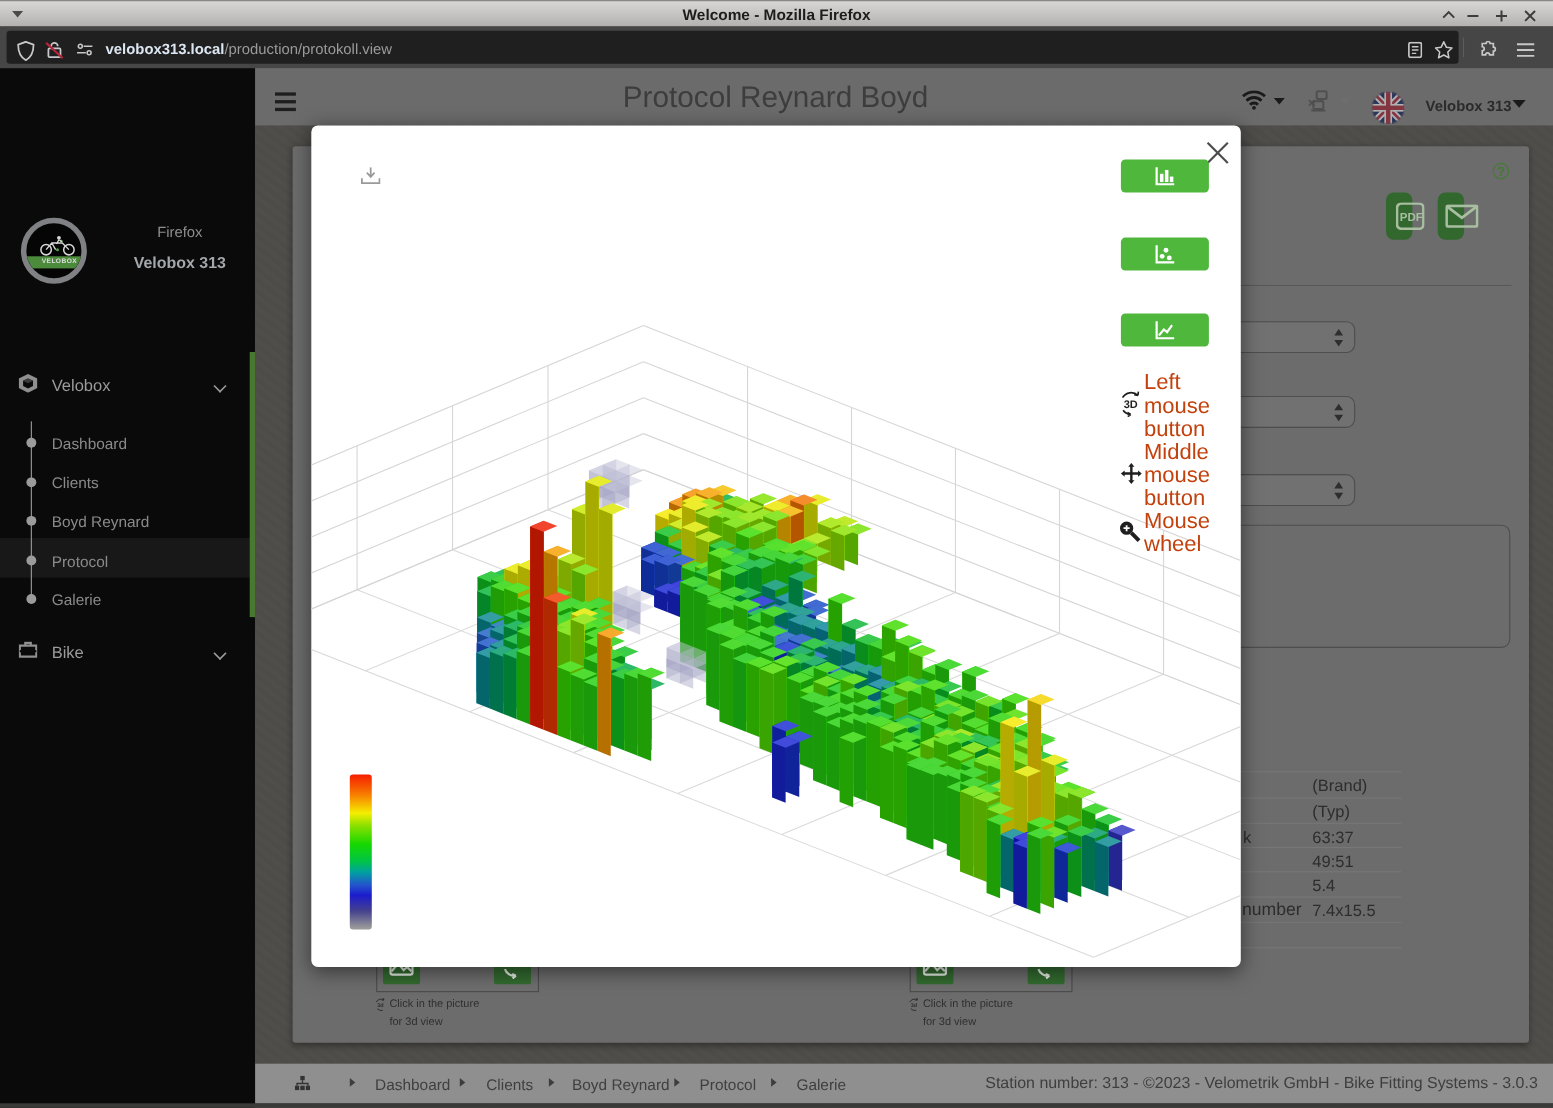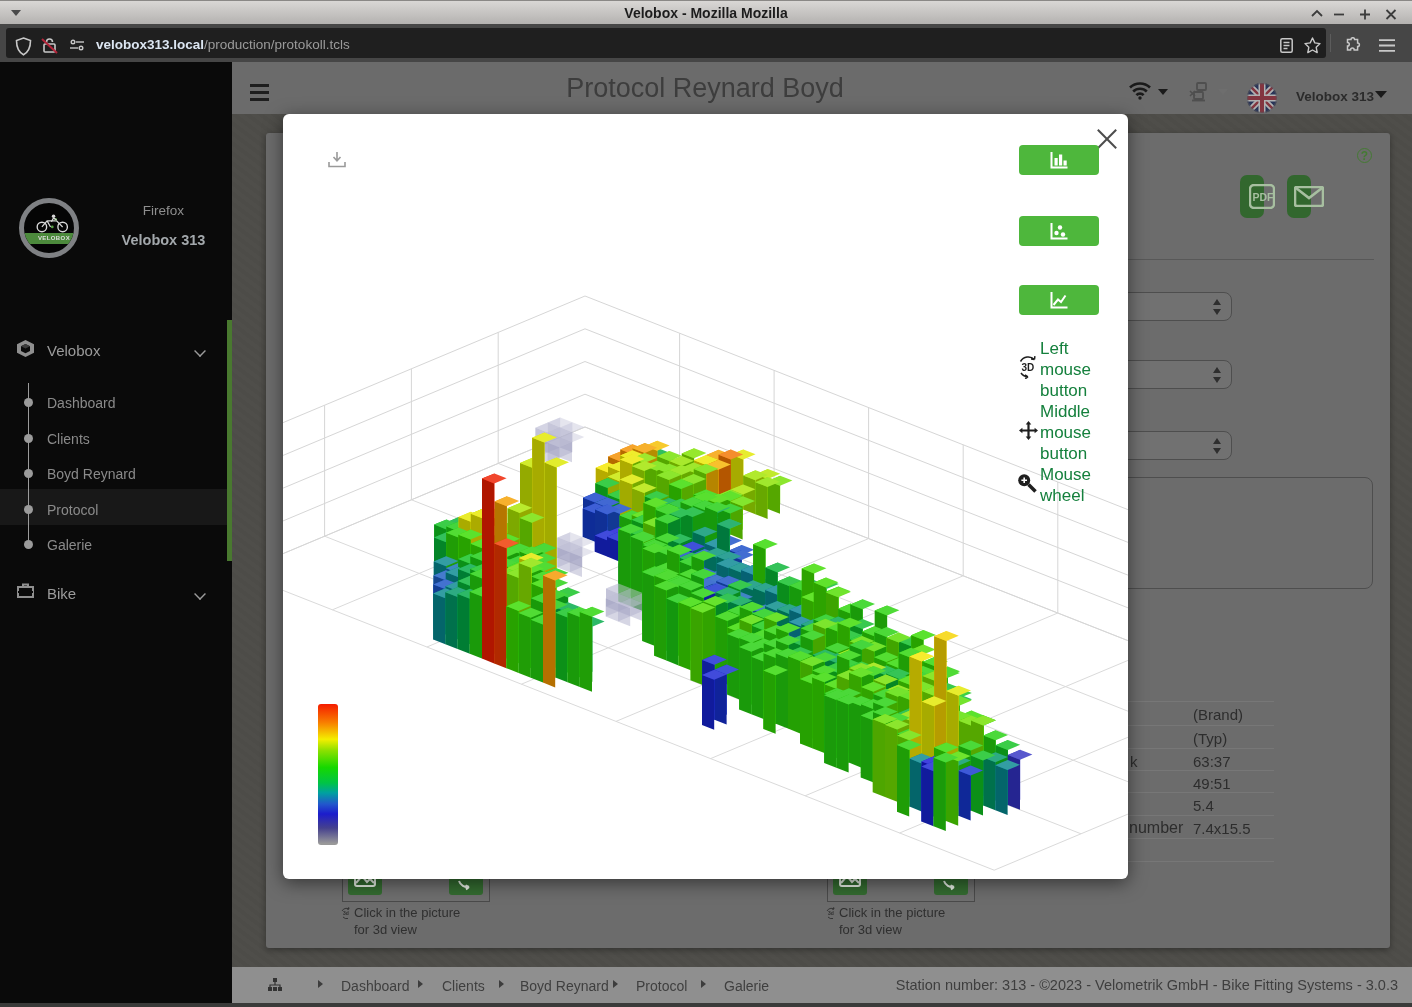--- a/index.html
+++ b/index.html
@@ -43,53 +43,53 @@
 
 .hr{position:absolute;height:1px;background:#585858;}
 .selbox{position:absolute;width:300px;height:29px;border:1px solid #4e4e4e;border-radius:8px;background:#717171;}
 .spin{position:absolute;width:9px;height:16px;}
 .spin:before{content:"";position:absolute;left:0;top:0;border-left:4.5px solid transparent;border-right:4.5px solid transparent;border-bottom:6px solid #2e2e2e;}
 .spin:after{content:"";position:absolute;left:0;bottom:0;border-left:4.5px solid transparent;border-right:4.5px solid transparent;border-top:6px solid #2e2e2e;}
 #panelbox{position:absolute;left:700px;top:415px;width:441px;height:112px;border:1px solid #4e4e4e;border-radius:8px;}
 .trow{position:absolute;left:780px;width:262px;height:1px;background:#777;}
 .tlabel{position:absolute;font-size:15px;color:#2d2d2d;}
 #helpq{position:absolute;left:1125px;top:86px;width:15px;height:15px;border:1.5px solid #447a33;border-radius:50%;color:#447a33;font-size:12px;font-weight:bold;text-align:center;line-height:15px;}
-.gbtn{position:absolute;width:24px;height:43px;background:#32672e;border-radius:7px;}
+.gbtn{position:absolute;width:24px;height:43px;background:#32672e;border-radius:7px;margin-left:20px;}
 
 .thumb{position:absolute;width:148px;height:42px;border:1px solid #4a4a4a;background:#6e6e6e;}
-.clicktxt{position:absolute;font-size:13px;color:#2f2f2f;line-height:17px;}
+.clicktxt{position:absolute;font-size:10px;color:#2f2f2f;line-height:17px;}
 
 #modal{position:absolute;left:283px;top:114px;width:845px;height:765px;background:#ffffff;border-radius:6px;box-shadow:0 4px 18px rgba(0,0,0,.5);}
 #mclose{position:absolute;left:814px;top:13px;width:19px;height:19px;}
 #mclose:before,#mclose:after{content:"";position:absolute;left:9px;top:-1px;width:2px;height:26px;background:#4c4c4c;}
 #mclose:before{transform:rotate(45deg);}
 #mclose:after{transform:rotate(-45deg);}
 .mbtn{position:absolute;left:736px;width:80px;height:30px;background:#4eb73c;border-radius:4px;}
 .mbtn svg{position:absolute;left:31px;top:6px;}
-.ctltxt{position:absolute;left:757px;font-size:17px;color:#15803d;line-height:21px;}
+.ctltxt{position:absolute;left:757px;font-size:20px;color:#c2410c;line-height:21px;}
 #legend{position:absolute;left:35px;top:590px;width:20px;height:141px;border-radius:3px;background:linear-gradient(#f51c00 0%,#f87d00 13%,#f4ee00 25%,#8ce000 33%,#16d800 45%,#00c446 56%,#00a1a0 63%,#2257cc 71%,#1c1ccc 78%,#45418e 88%,#999999 99%);}
 </style>
 </head>
 <body>
 <div id="win">
 
   <div id="titlebar">
     <div class="tri"></div>
-    <div class="tt">Velobox - Mozilla Mozilla</div>
+    <div class="tt">Welcome - Mozilla Firefox</div>
   </div>
   <svg id="winbtns2" style="position:absolute;right:8px;top:6px" width="96" height="16" viewBox="0 0 96 16">
       <path d="M4 10 L9 5 L14 10" fill="none" stroke="#3c3c3c" stroke-width="1.8"></path>
       <path d="M26 8.5 h10" stroke="#3c3c3c" stroke-width="1.8"></path>
       <path d="M52 8.5 h10 M57 3.5 v10" stroke="#3c3c3c" stroke-width="1.8"></path>
       <path d="M78.5 4 l9 9 M87.5 4 l-9 9" stroke="#3c3c3c" stroke-width="1.8"></path>
     </svg>
 
   <div id="urlbar">
     <div id="urlfield"></div>
-    <div id="urltext"><b>velobox313.local</b><span>/production/protokoll.tcls</span></div>
+    <div id="urltext"><b>velobox313.local</b><span>/production/protokoll.view</span></div>
     <svg class="uico" style="left:15px" width="17" height="19" viewBox="0 0 17 19">
         <path d="M8.5 1 L15.5 3.5 C15.5 10 13.5 15 8.5 17.8 C3.5 15 1.5 10 1.5 3.5 Z" fill="none" stroke="#c8c8c8" stroke-width="1.6"></path>
       </svg>
     <svg class="uico" style="left:41px" width="17" height="17" viewBox="0 0 17 17">
         <rect x="3" y="7" width="11" height="8" rx="1" fill="none" stroke="#c8c8c8" stroke-width="1.6"></rect>
         <path d="M5.5 7 V5 a3 3 0 0 1 6 0" fill="none" stroke="#c8c8c8" stroke-width="1.6"></path>
         <line x1="1" y1="2" x2="16" y2="16" stroke="#b3253a" stroke-width="2"></line>
       </svg>
     <svg class="uico" style="left:69px;top:15px" width="16" height="12" viewBox="0 0 16 12">
         <circle cx="4" cy="3" r="1.8" fill="none" stroke="#c8c8c8" stroke-width="1.4"></circle>

